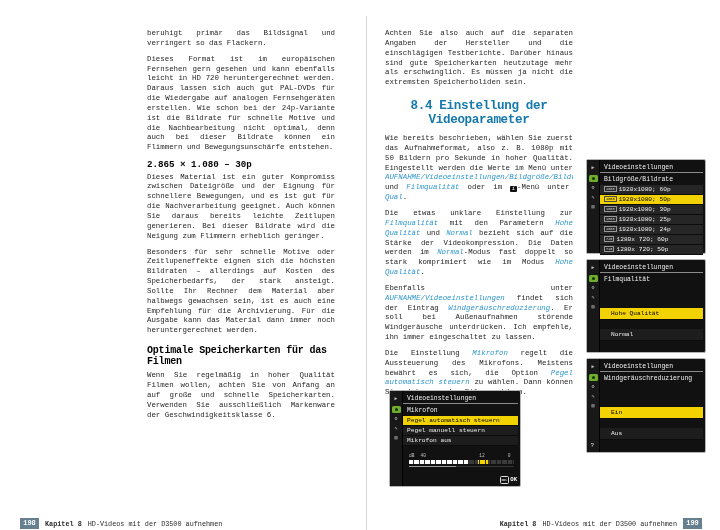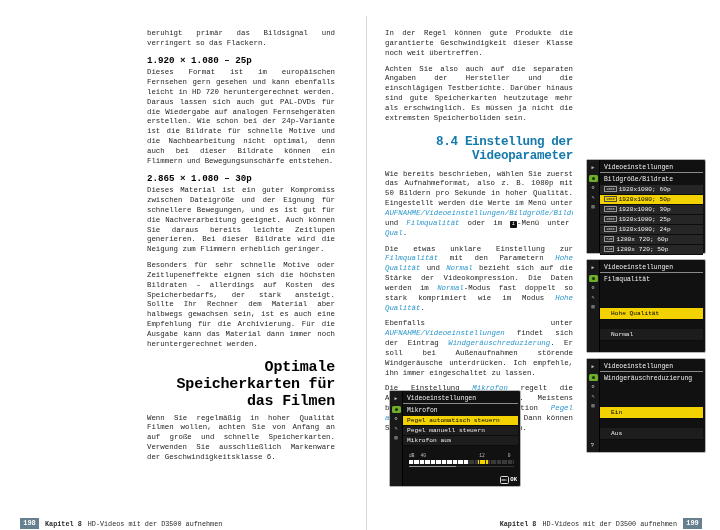--- a/index.html
+++ b/index.html
@@ -10,22 +10,22 @@
   }
   .gutter { position:absolute; left:366px; top:0; width:1px; height:530px; background:#d6d6d6; }
 
   
   .col { position:absolute; top:13px; width:188px; height:478px; overflow:hidden;
          text-align:justify; hyphens:auto; }
   .col-left  { left:147px; }
   .col-right { left:385px; }
   p.body { font-size:7.4px; line-height:1.33; color:#1f1f1f; margin:0 0 6px; }
   h3.sub  { font-size:9.2px; font-weight:bold; color:#000; margin:3px 0 2.5px; text-align:left; }
-  h2.mid  { font-size:15px; font-weight:bold; color:#000; margin:9px 0 4px; text-align:right; letter-spacing:-0.2px; }
-  h1.chap { font-size:12.6px; font-weight:bold; color:#1579ad; margin:11px 0 7px; text-align:right; letter-spacing:-0.35px; }
+  h2.mid  { font-size:10px; font-weight:bold; color:#000; margin:9px 0 4px; text-align:left; letter-spacing:-0.2px; }
+  h1.chap { font-size:12.6px; font-weight:bold; color:#1579ad; margin:11px 0 7px; text-align:center; letter-spacing:-0.35px; }
   .mlink { color:#2e96cc; font-style:italic; }
   .ibtn { display:inline-block; width:7px; height:6.5px; background:#111; color:#fff;
           font-size:5px; font-style:italic; line-height:6.5px; text-align:center;
           border-radius:1px; vertical-align:-0.5px; }
 
   
   .cam { position:absolute; background:#111; border:1px solid #b5b5b5; border-radius:2px; }
   .cam-side { position:absolute; left:0; top:0; bottom:0; width:13px; background:#181818;
               border-right:1px solid #000; display:flex; flex-direction:column;
               align-items:center; padding-top:5px; gap:3.5px; }
@@ -74,31 +74,29 @@
   .chap-lbl { font-weight:bold; }
 </style>
 </head>
 <body>
 
 <div class="sheet">
   <div class="gutter"></div>
 
   <div class="col col-left">
     <p class="body">beruhigt primär das Bildsignal und verringert so das Flackern.</p>
-    <h3 class="sub">1.920 × 1.080 – 25p</h3>
     <p class="body">Dieses Format ist im europäischen Fernsehen gern gesehen und kann ebenfalls leicht in HD 720 heruntergerechnet werden. Daraus lassen sich auch gut PAL-DVDs für die Wiedergabe auf analogen Fernsehgeräten erstellen. Wie schon bei der 24p-Variante ist die Bildrate für schnelle Motive und die Nachbearbeitung nicht optimal, denn auch bei dieser Bildrate können ein Flimmern und Bewegungsunschärfe entstehen.</p>
     <h3 class="sub">2.865 × 1.080 – 30p</h3>
     <p class="body">Dieses Material ist ein guter Kompromiss zwischen Dateigröße und der Eignung für schnellere Bewegungen, und es ist gut für die Nachverarbeitung geeignet. Auch können Sie daraus bereits leichte Zeitlupen generieren. Bei dieser Bildrate wird die Neigung zum Flimmern erheblich geringer.</p>
     <p class="body">Besonders für sehr schnelle Motive oder Zeitlupeneffekte eignen sich die höchsten Bildraten – allerdings auf Kosten des Speicherbedarfs, der stark ansteigt. Sollte Ihr Rechner dem Material aber halbwegs gewachsen sein, ist es auch eine Empfehlung für die Archivierung. Für die Ausgabe kann das Material dann immer noch heruntergerechnet werden.</p>
     <h2 class="mid">Optimale Speicherkarten für das Filmen</h2>
     <p class="body">Wenn Sie regelmäßig in hoher Qualität Filmen wollen, achten Sie von Anfang an auf große und schnelle Speicherkarten. Verwenden Sie ausschließlich Markenware der Geschwindigkeitsklasse 6.</p>
   </div>
 
   <div class="col col-right">
-    <p class="body">In der Regel können gute Produkte die garantierte Geschwindigkeit dieser Klasse noch weit übertreffen.</p>
     <p class="body">Achten Sie also auch auf die separaten Angaben der Hersteller und die einschlägigen Testberichte. Darüber hinaus sind gute Speicherkarten heutzutage mehr als erschwinglich. Es müssen ja nicht die extremsten Speicherboliden sein.</p>
     <h1 class="chap">8.4 Einstellung der Videoparameter</h1>
     <p class="body"><span>Wie bereits beschrieben, wählen Sie zuerst das Aufnahmeformat, also z. B. 1080p mit 50 Bildern pro Sekunde in hoher Qualität. Eingestellt werden die Werte im Menü unter </span><span class="mlink">AUFNAHME/Videoeinstellungen/Bildgröße/Bildrate</span><span> und </span><span class="mlink">Filmqualität</span><span> oder im </span><span class="ibtn">i</span><span>-Menü unter </span><span class="mlink">Qual</span><span>.</span></p>
     <p class="body"><span>Die etwas unklare Einstellung zur </span><span class="mlink">Filmqualität</span><span> mit den Parametern </span><span class="mlink">Hohe Qualität</span><span> und </span><span class="mlink">Normal</span><span> bezieht sich auf die Stärke der Videokompression. Die Daten werden im </span><span class="mlink">Normal</span><span>-Modus fast doppelt so stark komprimiert wie im Modus </span><span class="mlink">Hohe Qualität</span><span>.</span></p>
     <p class="body"><span>Ebenfalls unter </span><span class="mlink">AUFNAHME/Videoeinstellungen</span><span> findet sich der Eintrag </span><span class="mlink">Windgeräuschreduzierung</span><span>. Er soll bei Außenaufnahmen störende Windgeräusche unterdrücken. Ich empfehle, ihn immer eingeschaltet zu lassen.</span></p>
     <p class="body"><span>Die Einstellung </span><span class="mlink">Mikrofon</span><span> regelt die Aussteuerung des Mikrofons. Meistens bewährt es sich, die Option </span><span class="mlink">Pegel automatisch steuern</span><span> zu wählen. Dann können Sie sich ganz dem Filmen widmen.</span></p>
   </div>
 
   <div class="cam" style="left:586px; top:143px; width:120px; height:95px;">
     <div class="cam-side">

